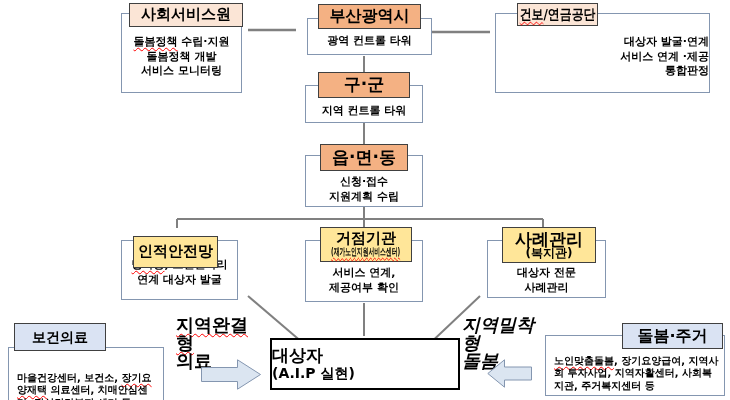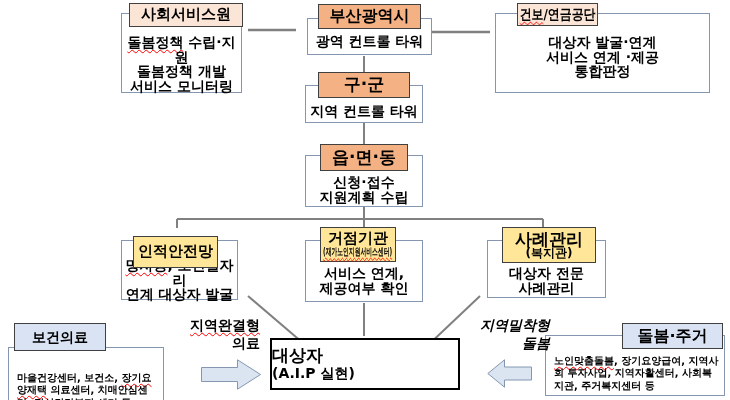--- a/index.html
+++ b/index.html
@@ -14,28 +14,28 @@
   }
   .hdr{
     position:absolute;border:1px solid #404040;box-sizing:border-box;
     text-align:center;font-weight:bold;display:flex;flex-direction:column;
     align-items:center;justify-content:center;line-height:1.05;z-index:3;
   }
   .hdr.orange{background:var(--orange-header,#F4B183);}
   .hdr.peach{background:var(--peach-header,#FBE5D6);}
   .hdr.yellow{background:var(--yellow-header,#FFE699);}
   .hdr.blue{background:var(--blue-header,#DAE3F3);}
-  .body-txt{font-size:14px;line-height:14.5px;font-weight:bold;}
+  .body-txt{font-size:11px;line-height:14.5px;font-weight:bold;}
   .small-txt{font-size:10px;line-height:12.4px;font-weight:bold;text-align:left;}
   .wavy{text-decoration:underline;text-decoration-style:wavy;
         text-decoration-color:#ff0000;text-decoration-thickness:1px;
         text-underline-offset:2px;}
   .squeeze85{display:inline-block;transform:scaleX(.85);white-space:nowrap;font-size:14px;}
   .squeeze58{display:inline-block;transform:scaleX(.58);white-space:nowrap;font-size:10px;line-height:12px;}
-  .flow-label{position:absolute;text-align:right;font-weight:bold;font-size:14px;line-height:18px;z-index:4;}
+  .flow-label{position:absolute;text-align:left;font-weight:bold;font-size:18px;line-height:18px;z-index:4;}
   svg.layer{position:absolute;left:0;top:0;pointer-events:none;z-index:1;}
   .abs{position:absolute;}
   .target-box{
     position:absolute;background:#fff;border:2px solid #000;box-sizing:border-box;
     display:flex;flex-direction:column;align-items:flex-start;justify-content:center;
     font-weight:bold;z-index:3;
   }
 </style>
 </head>
 <body>
@@ -68,21 +68,21 @@
     <span>사회서비스원</span>
   </div>
 
   <div class="outer" style="left:307px;top:18px;width:125px;height:37px;">
     <div class="body-txt" style="padding-top:15px;text-align:center;">광역 컨트롤 타워</div>
   </div>
   <div class="hdr orange" style="left:318px;top:4px;width:103px;height:25px;font-size:16px;">
     <span>부산광역시</span>
   </div>
 
-  <div class="outer" style="left:495px;top:13px;width:215px;height:80px;">
+  <div class="outer" style="left:495px;top:13px;width:215px;height:80px;text-align:right;">
     <div class="body-txt" style="padding-top:21px;">
       <div>대상자 발굴·연계</div>
       <div>서비스 연계 ·제공</div>
       <div>통합판정</div>
     </div>
   </div>
   <div class="hdr peach" style="left:517px;top:3px;width:81px;height:23px;">
     <span class="squeeze85"><span class="wavy">건보</span><span>/연금공단</span></span>
   </div>
 
@@ -112,21 +112,21 @@
   <div class="hdr yellow" style="left:133px;top:236px;width:85px;height:32px;font-size:15px;">
     <span>인적안전망</span>
   </div>
 
   <div class="outer" style="left:305px;top:240px;width:118px;height:62px;">
     <div class="body-txt" style="padding-top:25px;">
       <div>서비스 연계,</div>
       <div>제공여부 확인</div>
     </div>
   </div>
-  <div class="hdr yellow" style="left:320px;top:227px;width:76px;height:35px;">
+  <div class="hdr yellow" style="left:320px;top:227px;width:92px;height:35px;">
     <div style="font-size:15px;line-height:15px;">거점기관</div>
     <div class="squeeze58 wavy">(재가노인지원서비스센터)</div>
   </div>
 
   <div class="outer" style="left:487px;top:240px;width:119px;height:58px;">
     <div class="body-txt" style="padding-top:25px;">
       <div>대상자 전문</div>
       <div>사례관리</div>
     </div>
   </div>

